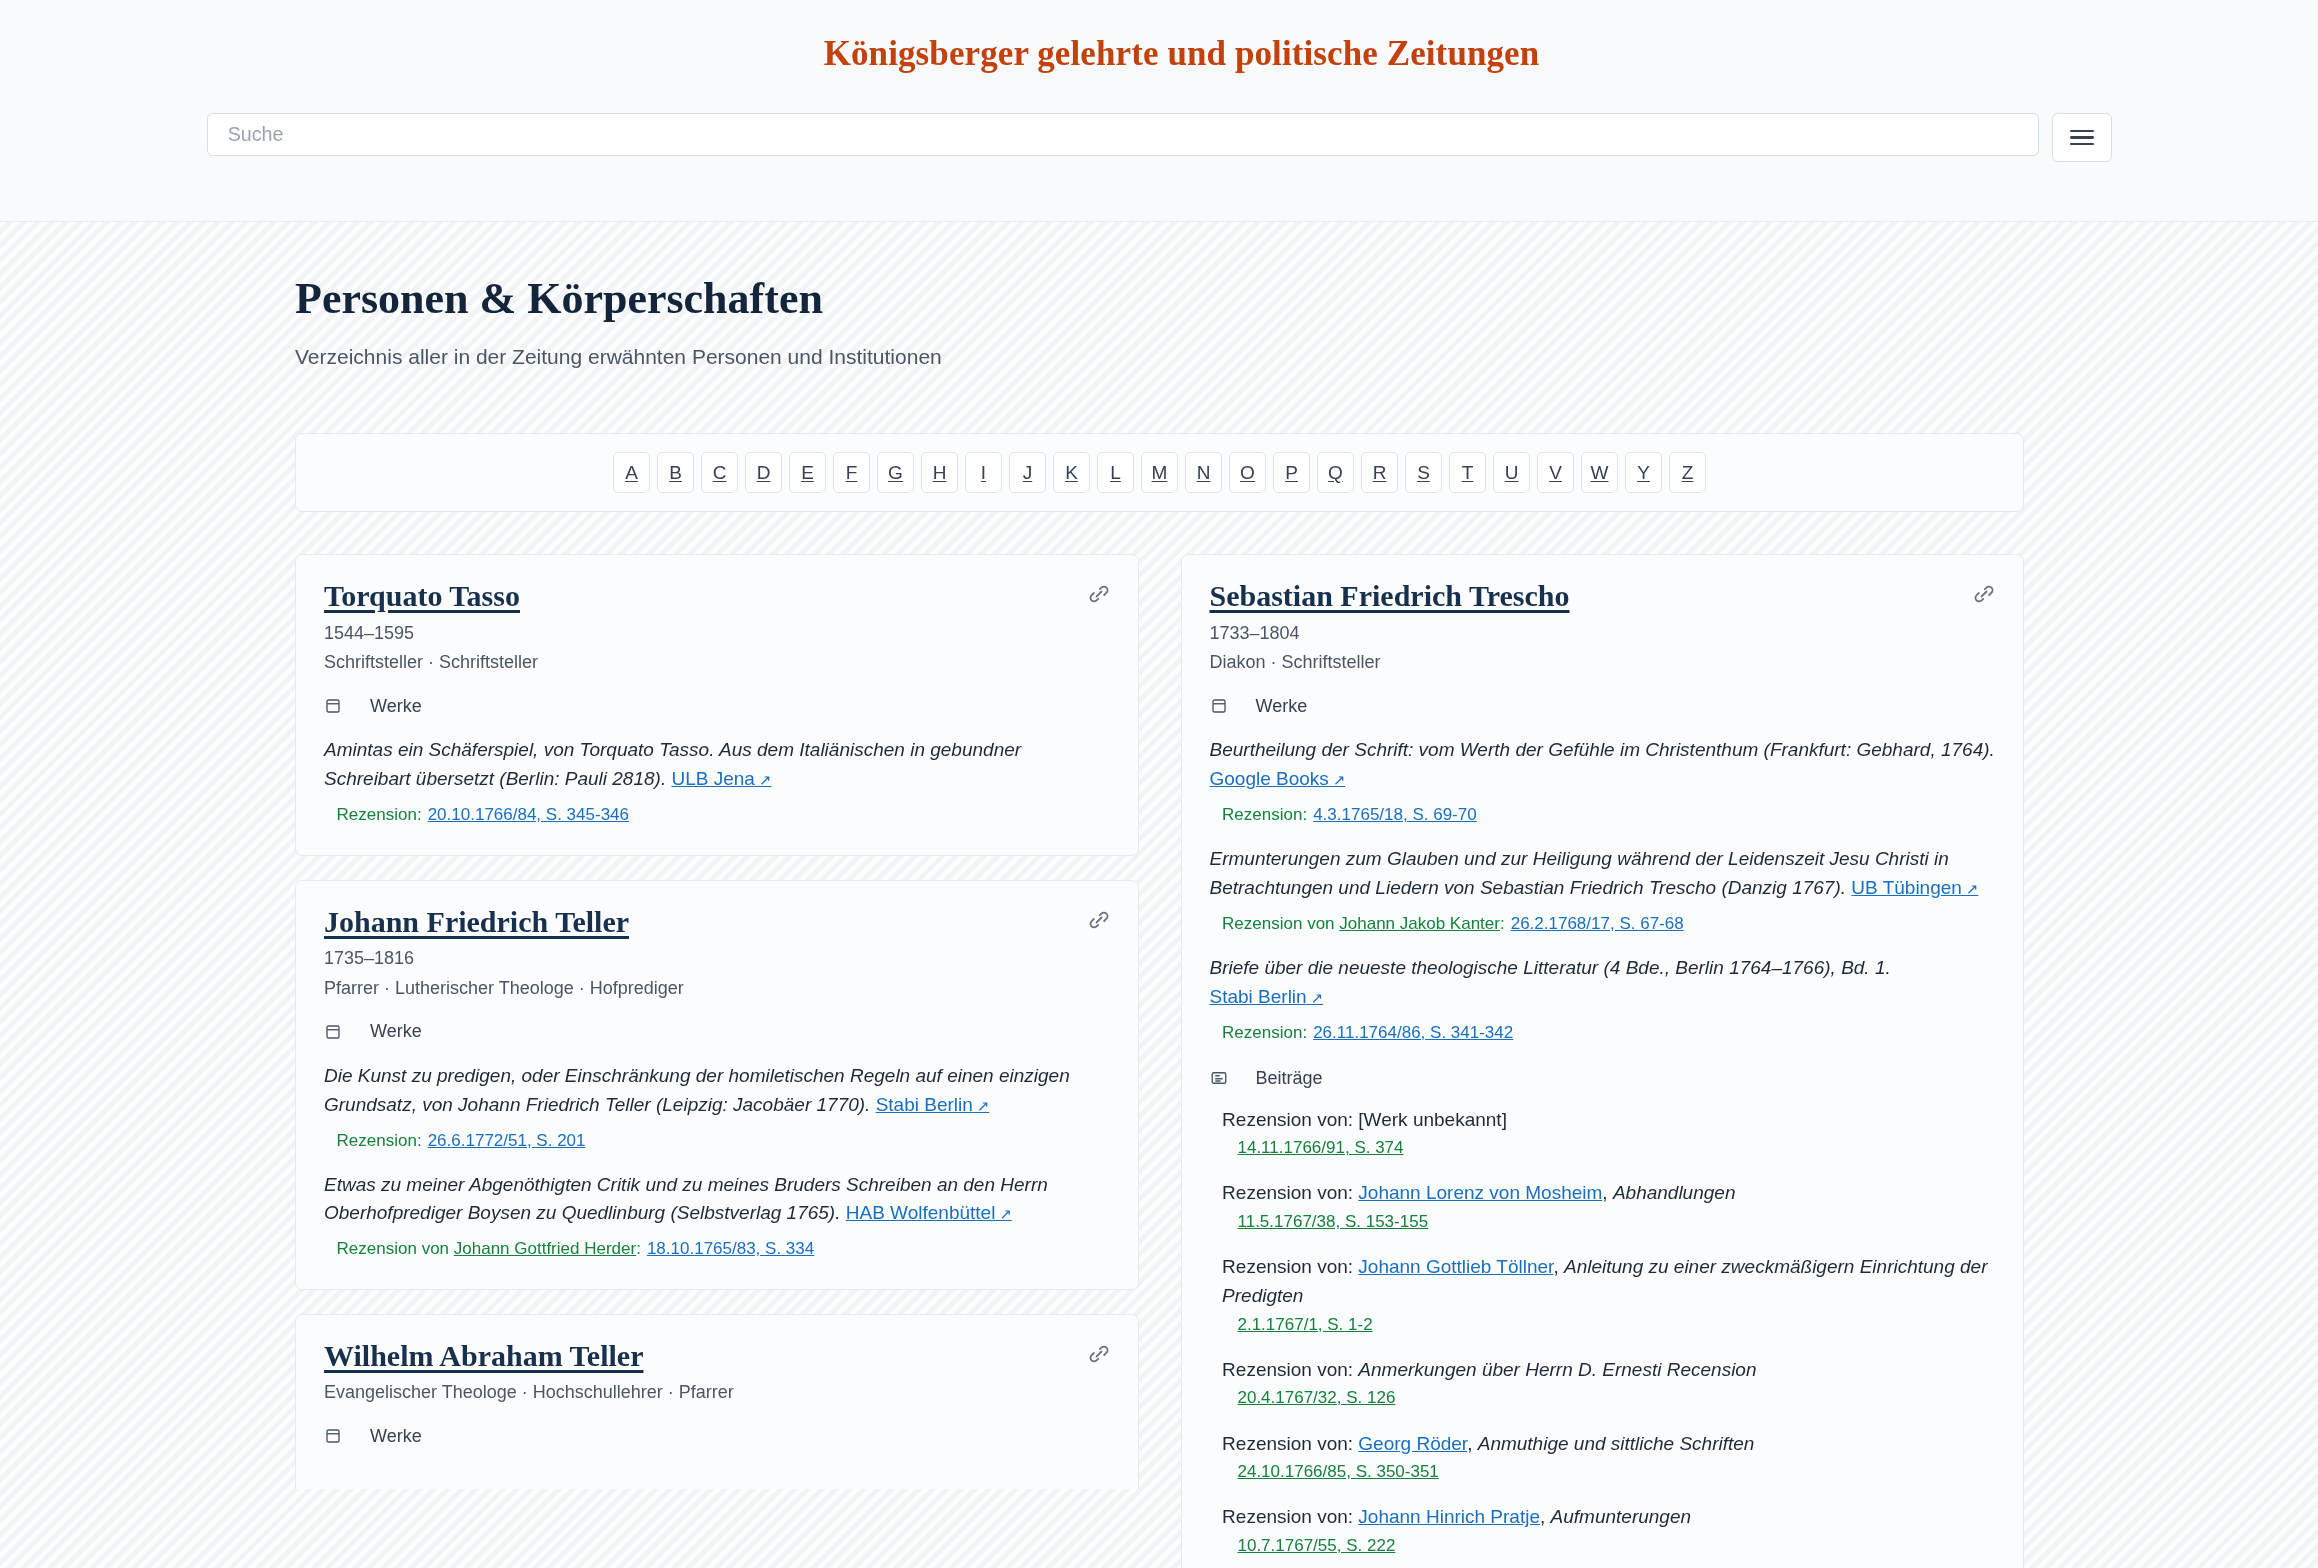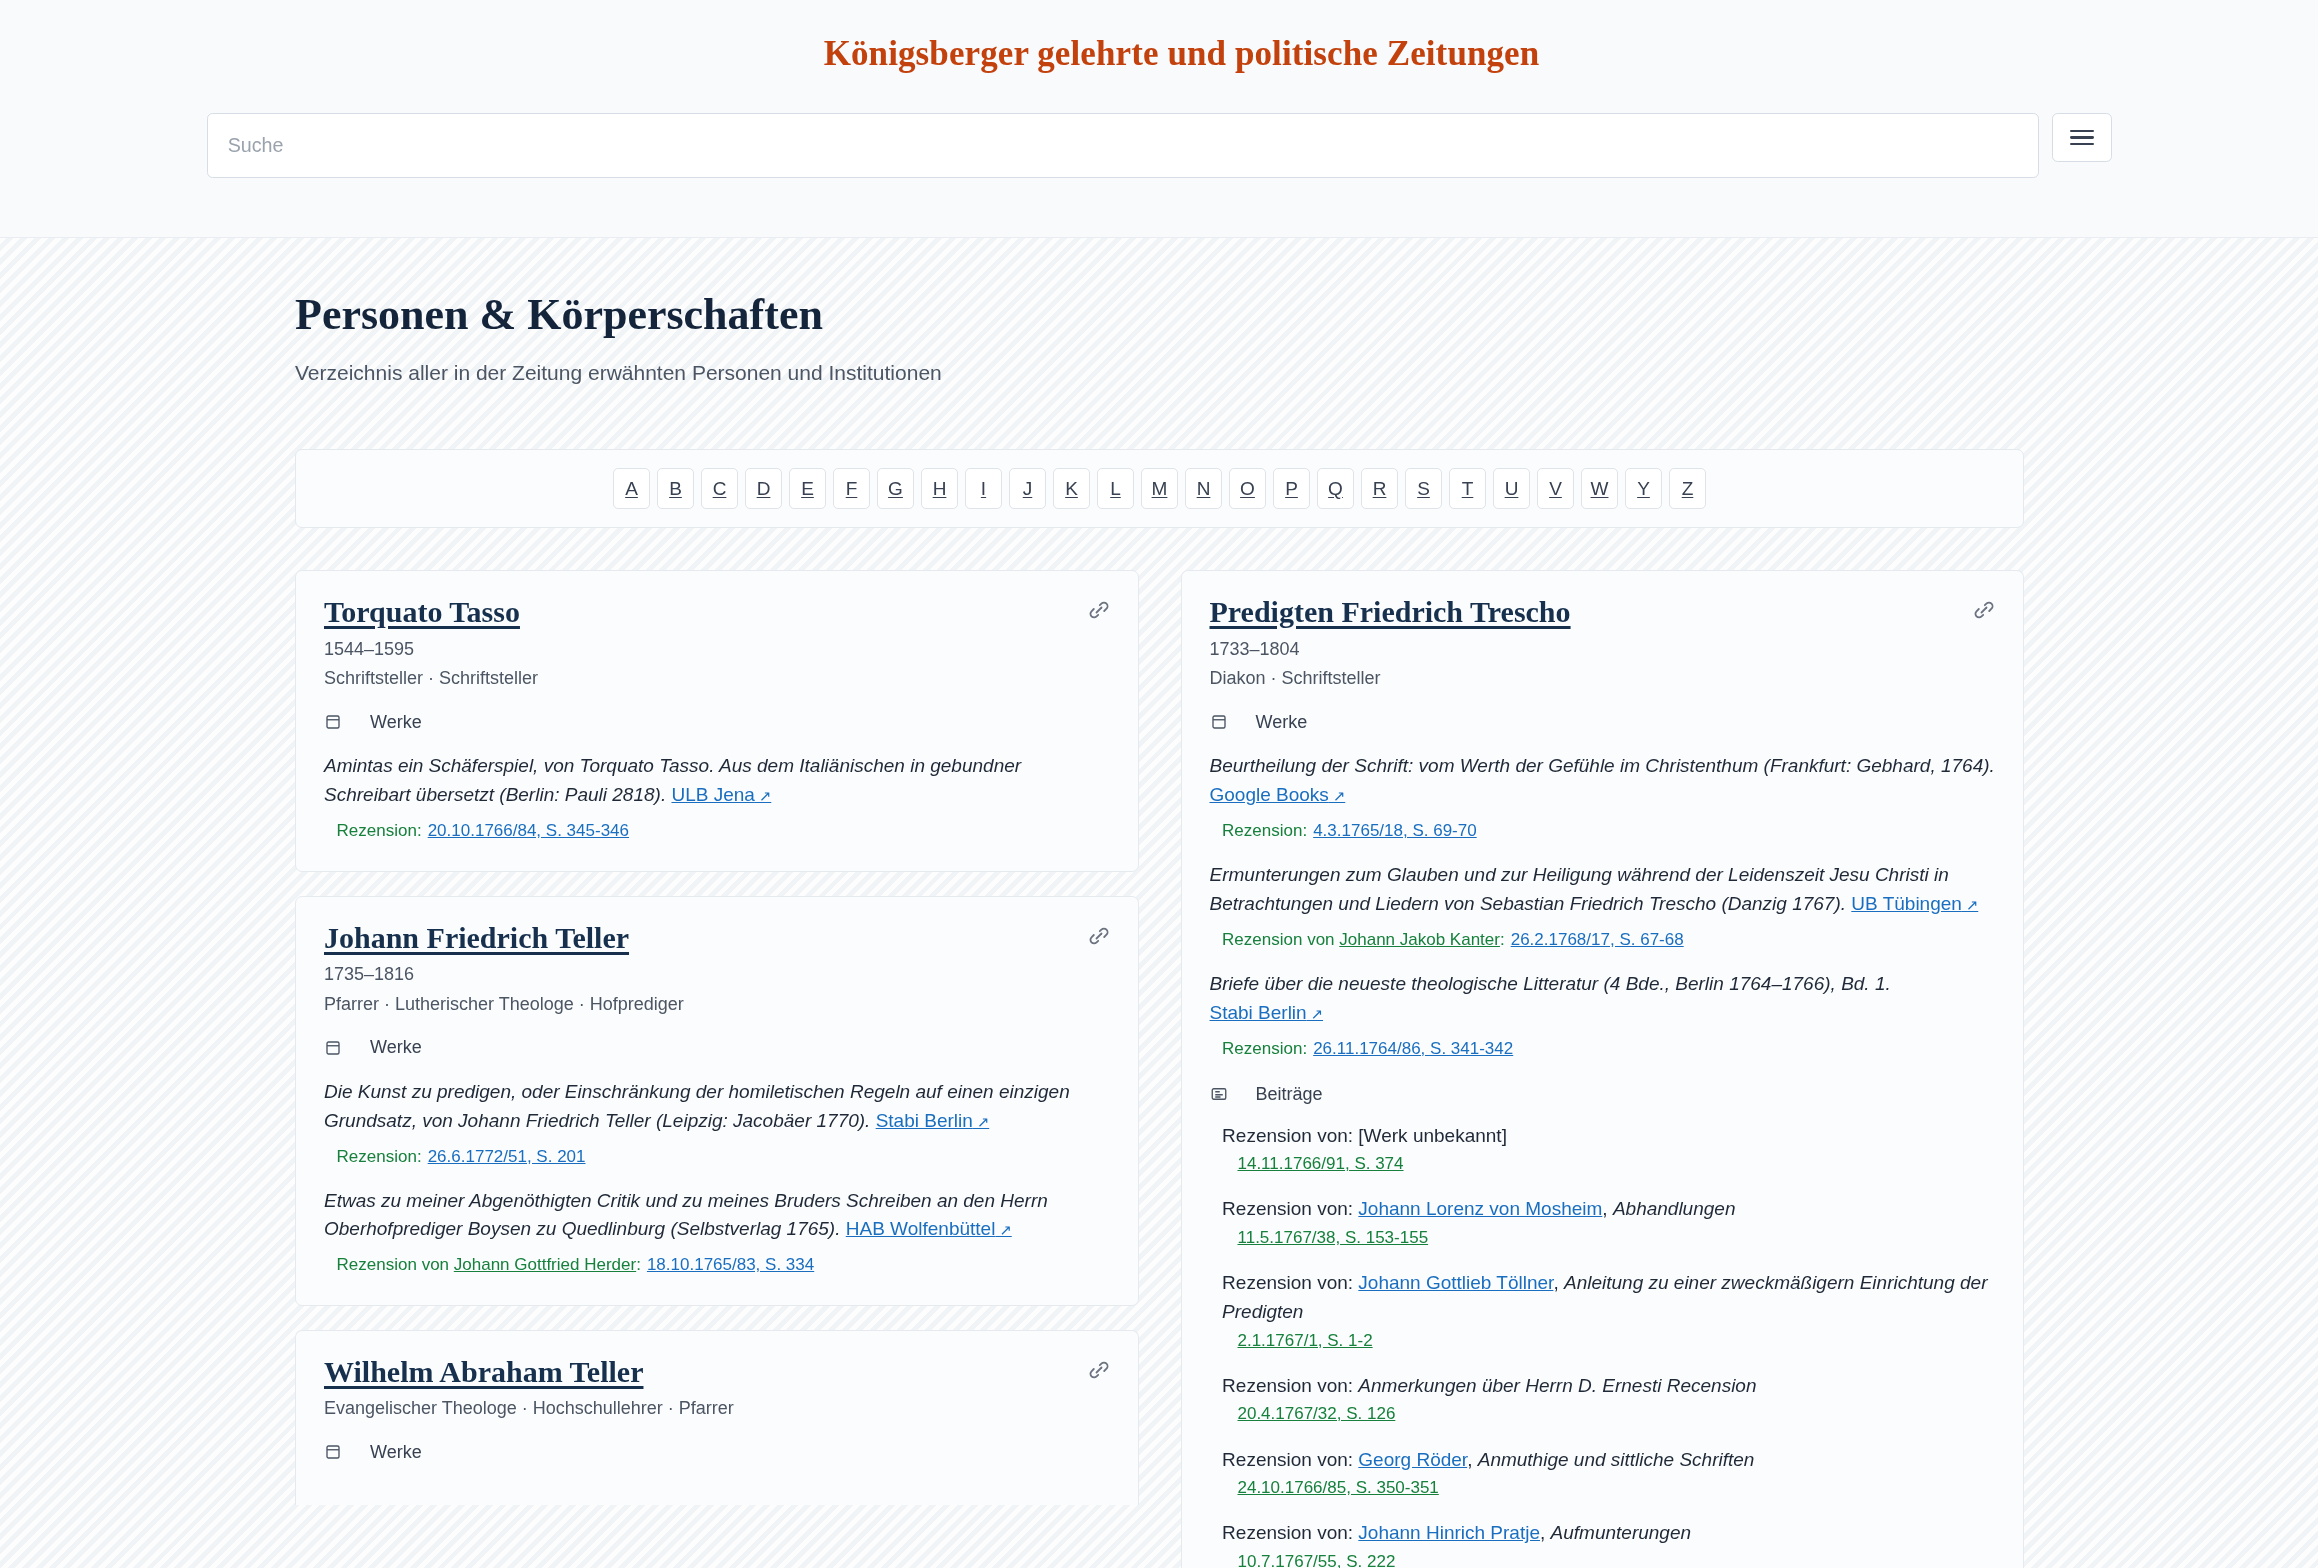--- a/index.html
+++ b/index.html
@@ -29,21 +29,21 @@
     padding-left: 44px;
   }
   .search-row {
     display: flex;
     gap: 12.6px;
     padding: 0 207px 59px 207px;
     align-items: stretch;
   }
   .search-input {
     flex: 1;
-    height: 65px;
+    height: 43px;
     border: 0.7px solid #d7dde5;
     border-radius: 5.6px;
     background: #fff;
     font-size: 19.7px;
     color: #6b7280;
     padding: 0 19.7px;
     font-family: "Liberation Sans", sans-serif;
   }
   .search-input::placeholder { color: #9aa3ad; }
   .menu-btn {
@@ -313,21 +313,21 @@
                   <path d="M4 9h16"></path>
                 </svg></span>
               <span>Werke</span>
             </div></div>
         </div>
       <div class="col" id="col-right">
           <div class="person-card clipped"><span class="link-icon"><svg viewBox="0 0 24 24" fill="none" stroke="currentColor" stroke-width="1.8" stroke-linecap="round">
                 <path d="M9.5 14.5 14.5 9.5"></path>
                 <path d="M12.8 7.2l1.6-1.6a3.6 3.6 0 0 1 5.1 5.1l-2.3 2.3"></path>
                 <path d="M11.2 16.8l-1.6 1.6a3.6 3.6 0 0 1-5.1-5.1l2.3-2.3"></path>
-              </svg></span><a class="person-name">Predigten Friedrich Trescho</a><div class="person-dates">1733–1804</div><div class="person-roles">Diakon · Schriftsteller</div><div class="section-head">
+              </svg></span><a class="person-name">Sebastian Friedrich Trescho</a><div class="person-dates">1733–1804</div><div class="person-roles">Diakon · Schriftsteller</div><div class="section-head">
               <span class="ico"><svg viewBox="0 0 24 24" fill="none" stroke="currentColor" stroke-width="1.8">
                   <rect x="4" y="4" width="16" height="16" rx="2"></rect>
                   <path d="M4 9h16"></path>
                 </svg></span>
               <span>Werke</span>
             </div><div class="work"><span>Beurtheilung der Schrift: vom Werth der Gefühle im Christenthum (Frankfurt: Gebhard, 1764). </span><br><a class="ext-link">Google Books<span class="arrow"> ↗</span></a></div><div class="rez-row">
               <span class="rez-label">Rezension:</span>
               <a class="rez-cite">4.3.1765/18, S. 69-70</a>
             </div><div class="work"><span>Ermunterungen zum Glauben und zur Heiligung während der Leidenszeit Jesu Christi in Betrachtungen und Liedern von Sebastian Friedrich Trescho (Danzig 1767). </span><a class="ext-link">UB Tübingen<span class="arrow"> ↗</span></a></div><div class="rez-row">
               <span class="rez-label">Rezension von <span class="lnk">Johann Jakob Kanter</span>:</span>

